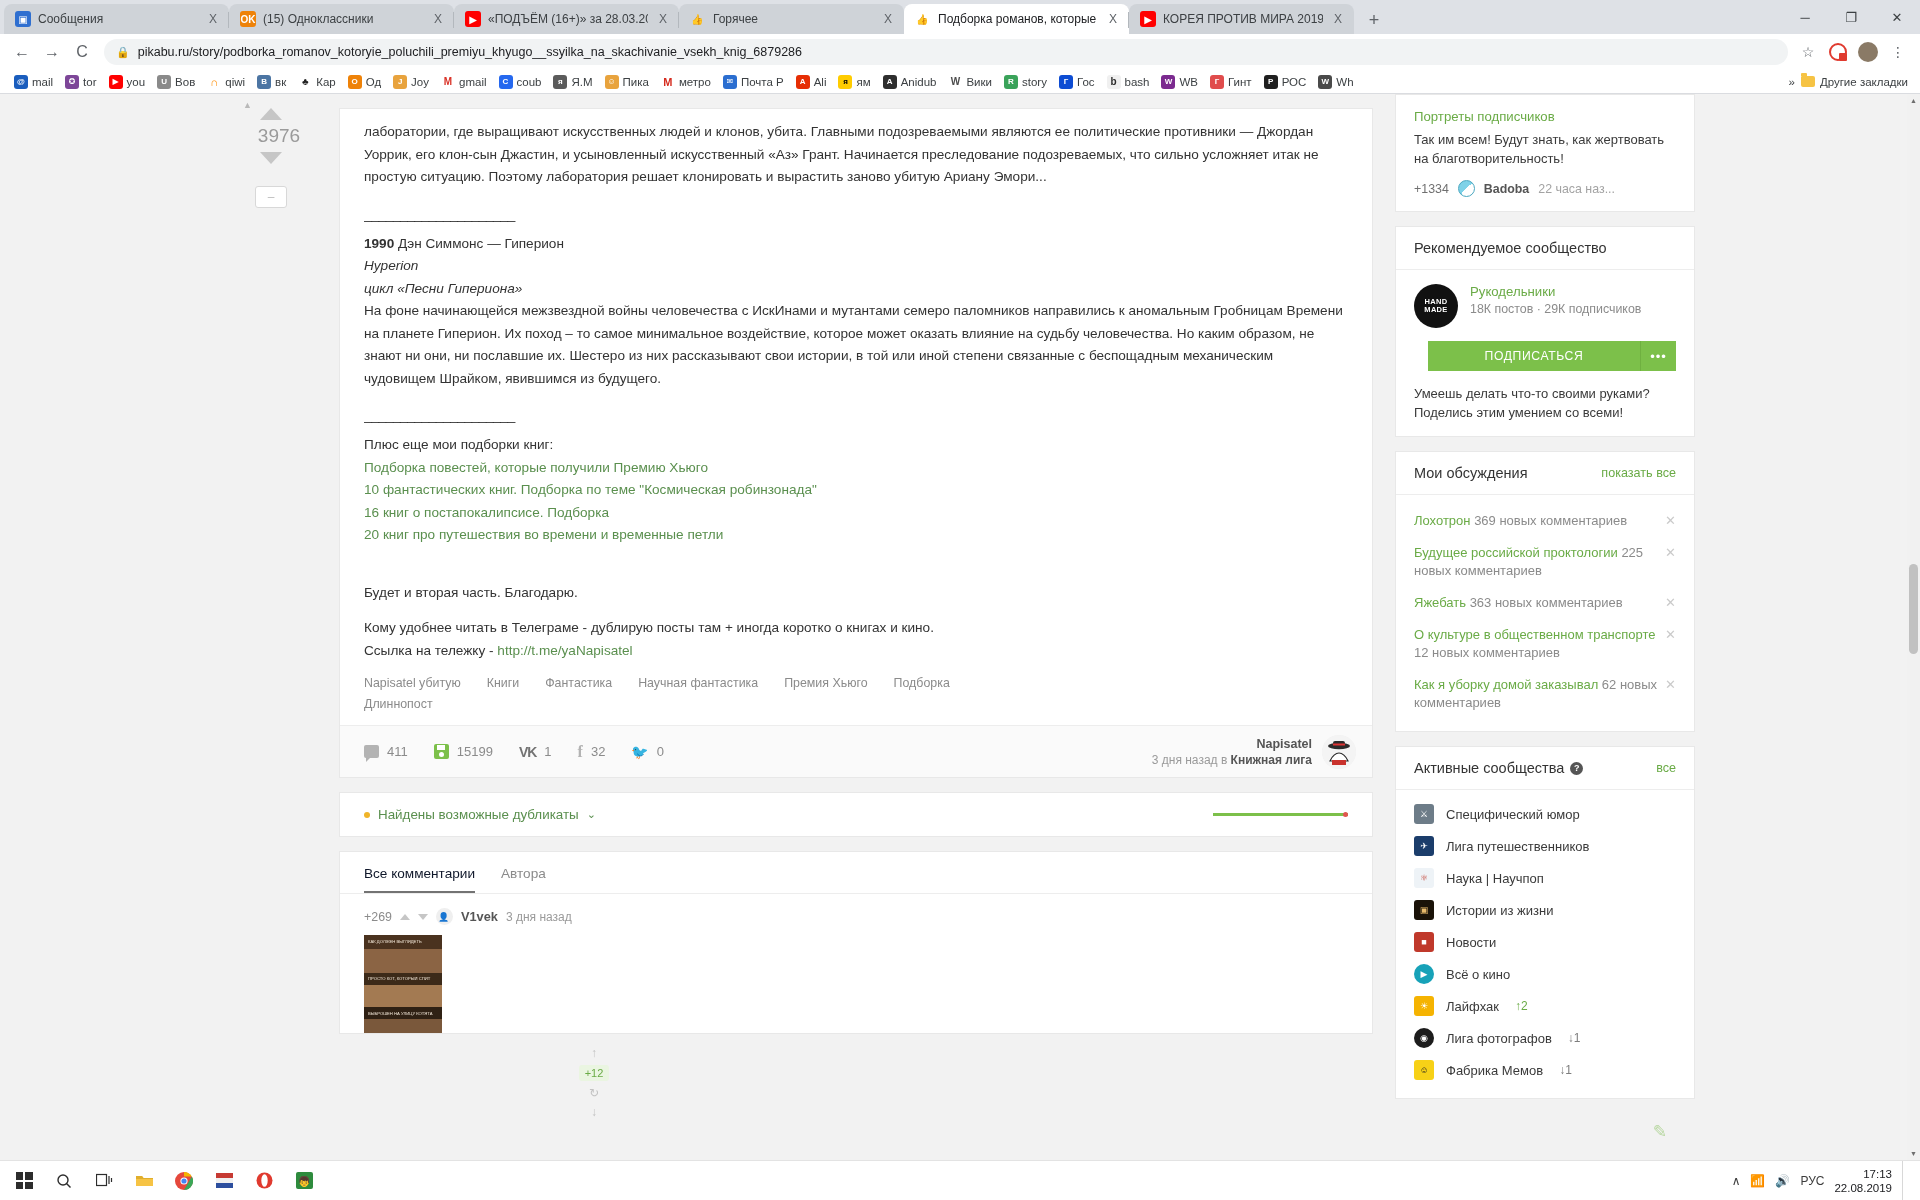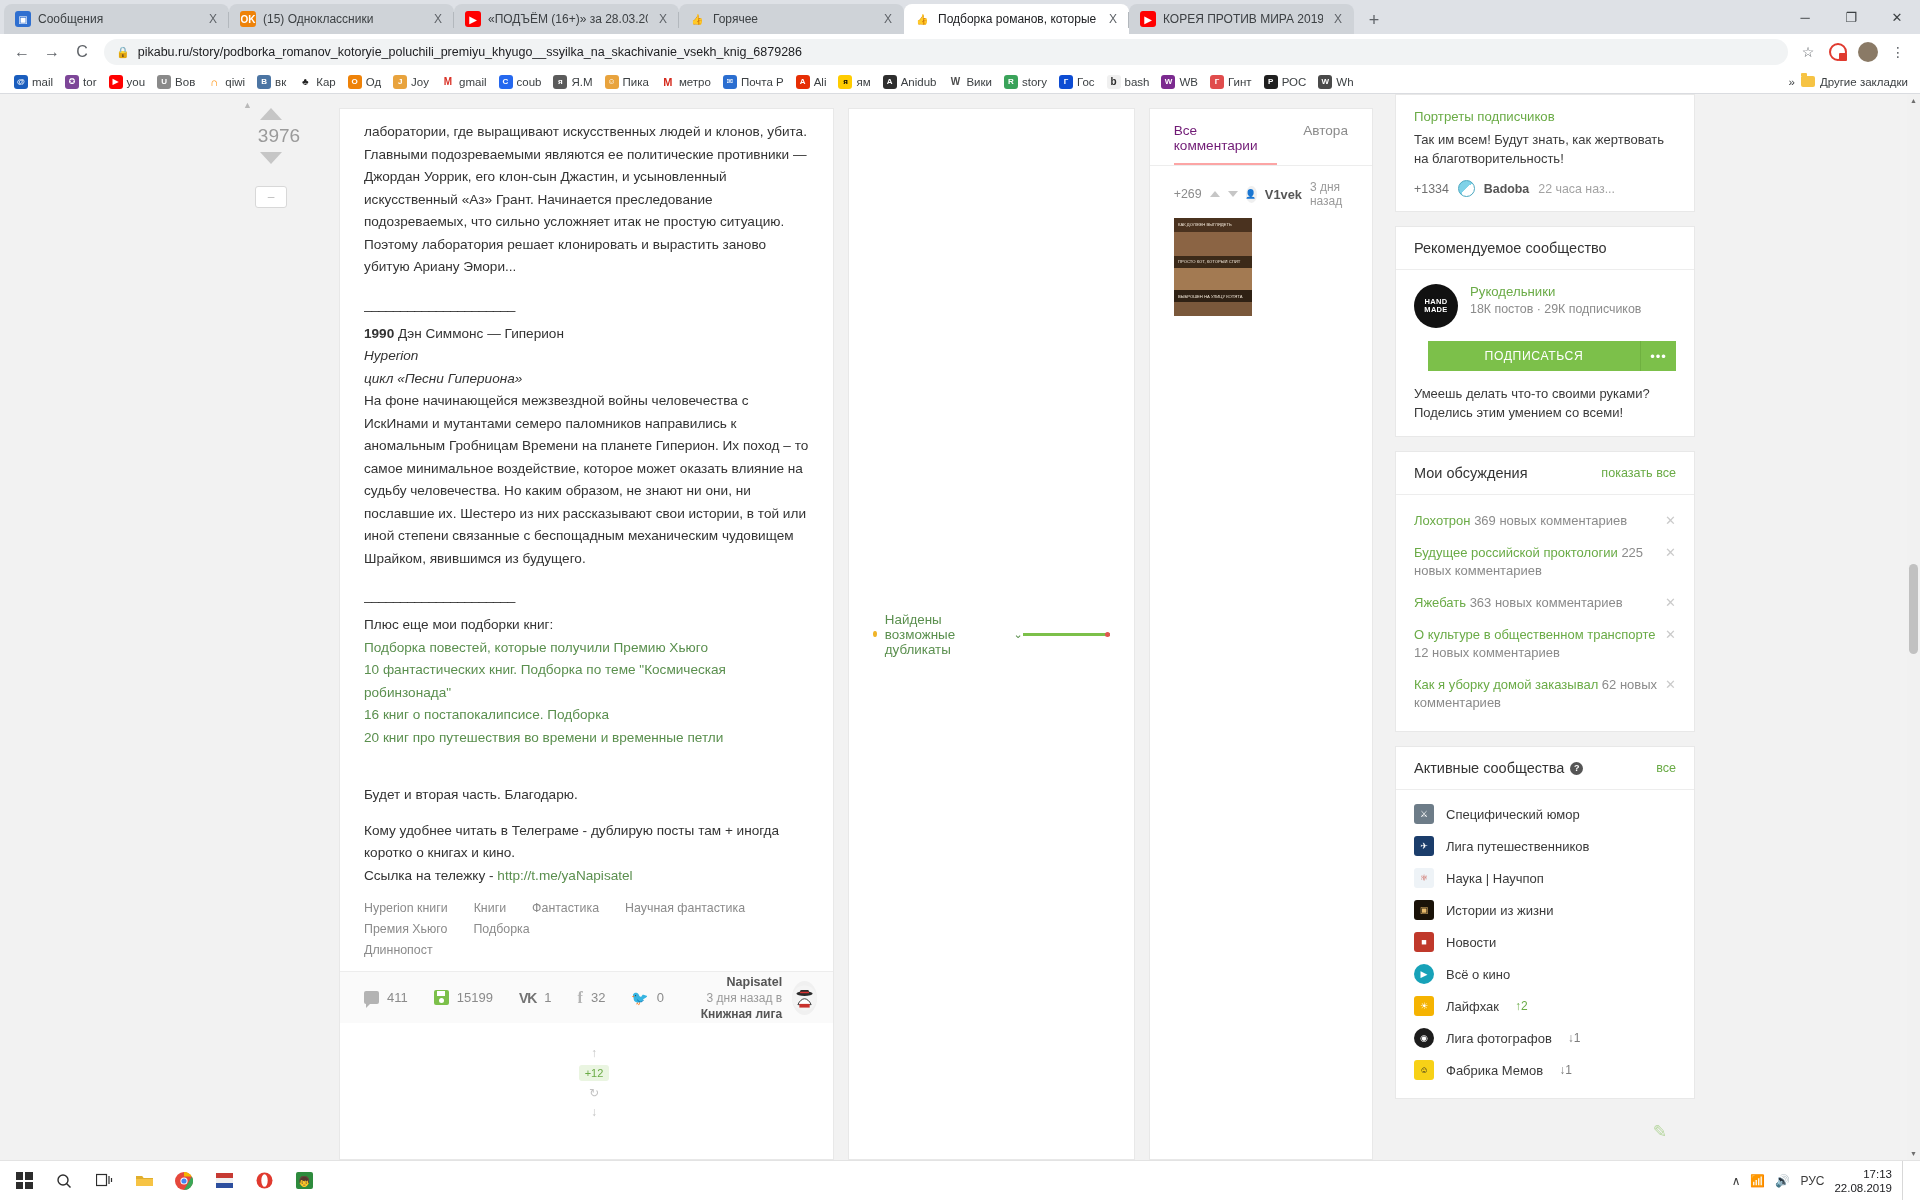--- a/index.html
+++ b/index.html
@@ -103,21 +103,21 @@
   }
   .arrow-up { border-bottom: 12px solid #c6c6c6; }
   .arrow-down { border-top: 12px solid #c6c6c6; }
   .rating-num { font-size:19px; color:#9a9a9a; font-weight:400; padding:3px 0;margin-left:16px;}
   .minus-btn {
     margin-top:22px; width:32px;height:22px;border:1px solid #d8d8d8;border-radius:3px;
     background:#fff; color:#bdbdbd; font-size:12px; display:flex;align-items:center;justify-content:center;
   }
 
   
-  .maincol { flex: 1 1 auto; min-width:0; display:flex; flex-direction:row; gap:14px; padding-top:14px;}
+  .maincol { flex: 1 1 auto; min-width:0; display:flex; flex-direction:column; gap:14px; padding-top:14px;}
 
   .card { background:#ffffff; border:1px solid #e8e8e8; }
   .post-card { padding: 0 0 0 0; }
   .post-body { padding: 12px 24px 4px 24px; font-size:13.6px; line-height:22.5px; color:#333; }
   .post-body p { margin: 0; }
   .para { margin-bottom: 0; }
   .spacer-lg { height: 22px; }
   .spacer-md { height: 13px; }
   .divider-dash {
     font-family:"Liberation Mono","DejaVu Sans Mono",monospace; letter-spacing:-1px;
@@ -159,21 +159,21 @@
   .dup-dot { width:6px;height:6px;border-radius:50%;background:#f0b429;}
   .dup-text { font-size:13.4px; color:#5a8f4e; }
   .dup-chev { font-size:11px; color:#5a8f4e; }
   .dup-bar { margin-left:auto; width:135px; height:3px; background:#7cc04a; position:relative;}
   .dup-bar::after{content:"";position:absolute;right:0;top:-1px;width:5px;height:5px;border-radius:50%;background:#e0564f;}
 
   
   .comments-card { }
   .ctabs { display:flex; gap:26px; padding: 14px 24px 0 24px; border-bottom:1px solid #ededed; }
   .ctab { font-size:13.6px; color:#8b8b8b; padding-bottom:10px; }
-  .ctab.active { color:#701a75; border-bottom:2px solid #fca5a5; }
+  .ctab.active { color:#0f172a; border-bottom:2px solid #737373; }
   .comment { padding: 14px 24px 0 24px; }
   .chead { display:flex; align-items:center; gap:8px; }
   .cscore { font-size:12.4px; color:#8b8b8b; }
   .carrow-up,.carrow-down { width:0;height:0;border-left:5px solid transparent;border-right:5px solid transparent;}
   .carrow-up{border-bottom:6px solid #c6c6c6;}
   .carrow-down{border-top:6px solid #c6c6c6;}
   .cava { width:17px;height:17px;border-radius:50%;background:#efefef;display:flex;align-items:center;justify-content:center;font-size:9px;}
   .cname { font-size:12.8px; color:#555; font-weight:bold;}
   .cwhen { font-size:12px; color:#9a9a9a;}
   .cimg { margin-top:10px; width:78px; height:98px; overflow:hidden; border:0; }
@@ -480,21 +480,21 @@
               <div class="spacer-md"></div>
               <p>Будет и вторая часть. Благодарю.</p>
               <div class="spacer-md"></div>
               <p>Кому удобнее читать в Телеграме - дублирую посты там + иногда коротко о книгах и кино.</p>
               <p>
                 <span>Ссылка на тележку - </span><a class="glink" href="#">http://t.me/yaNapisatel</a>
               </p>
             </div>
 
             <div class="tags">
-              <span class="tag">Hyperion книги</span>
+              <span class="tag">Napisatel убитую</span>
               <span class="tag">Книги</span>
               <span class="tag">Фантастика</span>
               <span class="tag">Научная фантастика</span>
               <span class="tag">Премия Хьюго</span>
               <span class="tag">Подборка</span>
               <span class="tag" style="flex-basis:100%">Длиннопост</span>
             </div>
 
             <div class="post-foot">
               <div class="stats">

